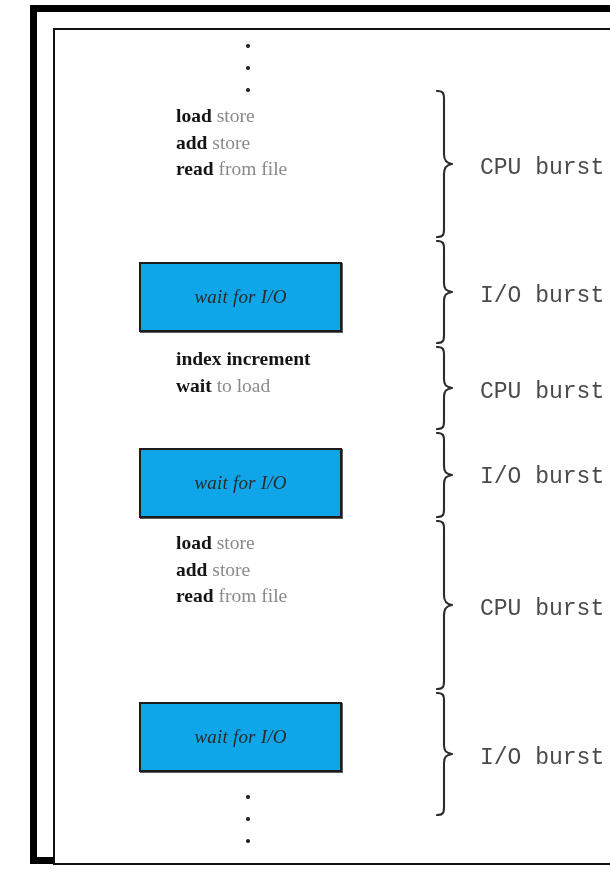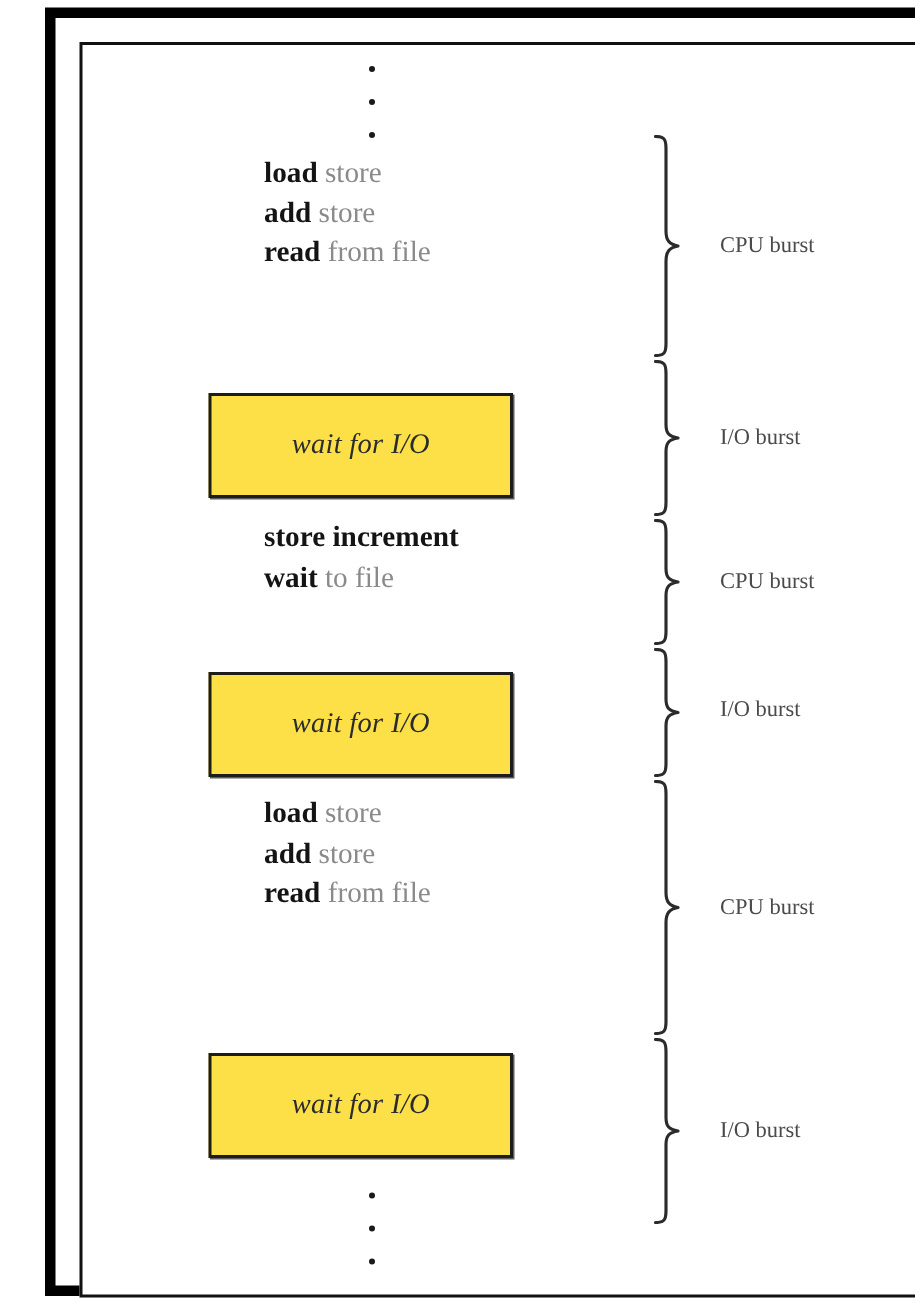--- a/index.html
+++ b/index.html
@@ -76,21 +76,21 @@
   .instr .kw {
     font-weight: bold;
     color: #141414;
   }
   .instr .ln { display: block; }
 
   
   .waitbox {
     position: absolute;
     box-sizing: border-box;
-    background: #fde047;
+    background: #0ea5e9;
     border: 2px solid #1c1c1c;
     box-shadow: 1px 1px 0 0 #5c5c5c;
     display: flex;
     align-items: center;
     justify-content: center;
   }
   .waitbox .wtext {
     font-family: "Liberation Serif", "DejaVu Serif", serif;
     font-style: italic;
     font-size: 19px;
@@ -101,22 +101,22 @@
   
   .brace {
     position: absolute;
     width: 22px;
   }
   .brace svg { display: block; width: 100%; height: 100%; }
 
   
   .burst-label {
     position: absolute;
-    font-family: Liberation Serif, serif;
-    font-size: 15px;
+    font-family: Liberation Mono, monospace;
+    font-size: 23px;
     color: #4a4a4a;
     white-space: nowrap;
     line-height: 1;
   }
 </style>
 </head>
 <body>
 
 <div id="page">
 
@@ -143,24 +143,24 @@
         <span class="kw">read</span><span class="pl"> from file</span>
       </span>
     </div>
 
     <div class="waitbox" style="left:96px; top:244px; width:203px; height:70px;">
       <span class="wtext">wait for I/O</span>
     </div>
 
     <div class="instr" style="left:133px; top:328px;">
       <span class="ln">
-        <span class="kw">store increment</span><span class="pl"></span>
-      </span>
-      <span class="ln">
-        <span class="kw">wait</span><span class="pl"> to file</span>
+        <span class="kw">index increment</span><span class="pl"></span>
+      </span>
+      <span class="ln">
+        <span class="kw">wait</span><span class="pl"> to load</span>
       </span>
     </div>
 
     <div class="waitbox" style="left:96px; top:430px; width:203px; height:70px;">
       <span class="wtext">wait for I/O</span>
     </div>
 
     <div class="instr" style="left:133px; top:512px;">
       <span class="ln">
         <span class="kw">load</span><span class="pl"> store</span>

